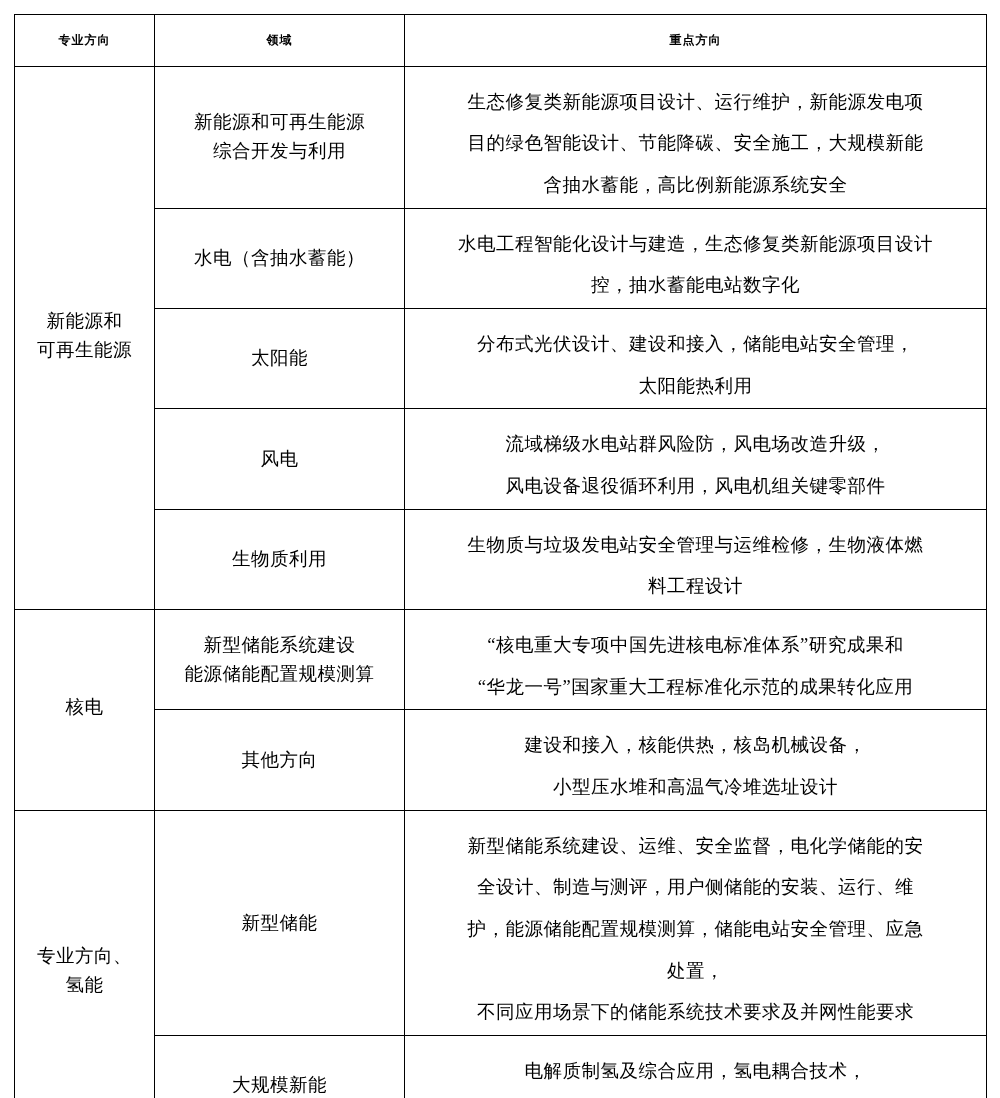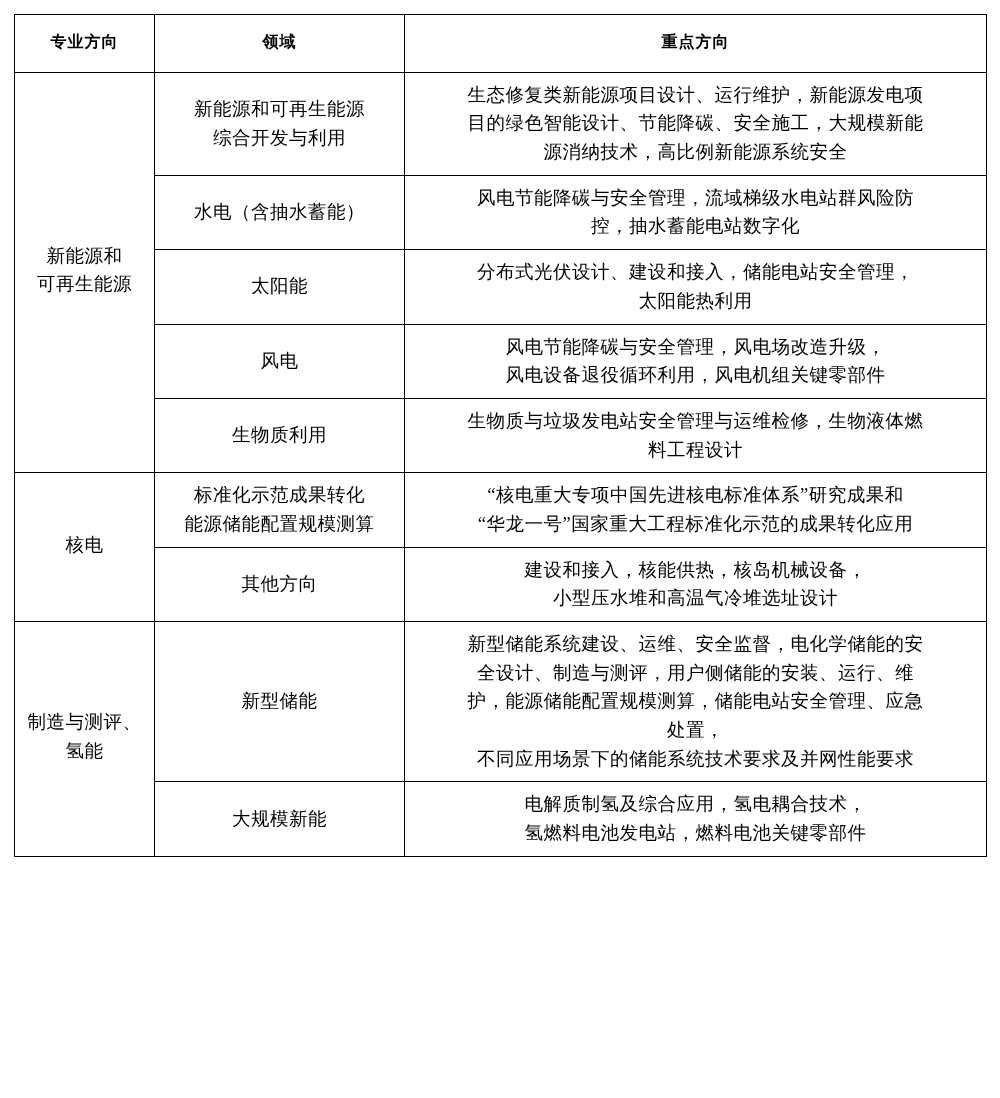--- a/index.html
+++ b/index.html
@@ -32,44 +32,44 @@
     vertical-align: middle;
     text-align: center;
     padding: 8px 10px;
     font-weight: normal;
     line-height: 1.55;
     font-size: 18.5px;
     letter-spacing: 0.5px;
   }
   table.spec-table th {
     font-weight: bold;
-    font-size: 16px;
+    font-size: 12px;
     padding: 16px 16px;
     letter-spacing: 1px;
-    font-family: Liberation Mono, monospace;
   }
   .col-a { width: 140px; }
   .col-b { width: 250px; }
   .col-c { width: 582px; }
 
   td.cat {
     font-size: 19px;
     letter-spacing: 1px;
   }
   td.area {
     font-size: 19px;
     letter-spacing: 0.8px;
   }
   td.focus {
     font-size: 18.5px;
     letter-spacing: 0.3px;
     text-align: center;
   }
   td.focus .line {
     display: block;
+    margin-top: 13px;
   }
   td.area .line {
     display: block;
   }
   td.cat .line {
     display: block;
     font-family: Liberation Mono, monospace;
   }
 </style>
 </head>
@@ -96,91 +96,91 @@
           <span class="line">新能源和</span>
           <span class="line">可再生能源</span>
         </td>
         <td class="area">
           <span class="line">新能源和可再生能源</span>
           <span class="line">综合开发与利用</span>
         </td>
         <td class="focus">
           <span class="line">生态修复类新能源项目设计、运行维护，新能源发电项</span>
           <span class="line">目的绿色智能设计、节能降碳、安全施工，大规模新能</span>
-          <span class="line">源消纳技术，高比例新能源系统安全</span>
+          <span class="line">含抽水蓄能，高比例新能源系统安全</span>
         </td>
       </tr>
 
       <tr>
         <td class="area">
           <span class="line">水电（含抽水蓄能）</span>
         </td>
         <td class="focus">
-          <span class="line">风电节能降碳与安全管理，流域梯级水电站群风险防</span>
+          <span class="line">水电工程智能化设计与建造，生态修复类新能源项目设计</span>
           <span class="line">控，抽水蓄能电站数字化</span>
         </td>
       </tr>
 
       <tr>
         <td class="area">
           <span class="line">太阳能</span>
         </td>
         <td class="focus">
           <span class="line">分布式光伏设计、建设和接入，储能电站安全管理，</span>
           <span class="line">太阳能热利用</span>
         </td>
       </tr>
 
       <tr>
         <td class="area">
           <span class="line">风电</span>
         </td>
         <td class="focus">
-          <span class="line">风电节能降碳与安全管理，风电场改造升级，</span>
+          <span class="line">流域梯级水电站群风险防，风电场改造升级，</span>
           <span class="line">风电设备退役循环利用，风电机组关键零部件</span>
         </td>
       </tr>
 
       <tr>
         <td class="area">
           <span class="line">生物质利用</span>
         </td>
         <td class="focus">
           <span class="line">生物质与垃圾发电站安全管理与运维检修，生物液体燃</span>
           <span class="line">料工程设计</span>
         </td>
       </tr>
 
       <tr>
         <td class="cat" rowspan="2">
           <span class="line">核电</span>
         </td>
         <td class="area">
-          <span class="line">标准化示范成果转化</span>
+          <span class="line">新型储能系统建设</span>
           <span class="line">能源储能配置规模测算</span>
         </td>
         <td class="focus">
           <span class="line">“核电重大专项中国先进核电标准体系”研究成果和</span>
           <span class="line">“华龙一号”国家重大工程标准化示范的成果转化应用</span>
         </td>
       </tr>
 
       <tr>
         <td class="area">
           <span class="line">其他方向</span>
         </td>
         <td class="focus">
           <span class="line">建设和接入，核能供热，核岛机械设备，</span>
           <span class="line">小型压水堆和高温气冷堆选址设计</span>
         </td>
       </tr>
 
       <tr>
         <td class="cat" rowspan="2">
-          <span class="line">制造与测评、</span>
+          <span class="line">专业方向、</span>
           <span class="line">氢能</span>
         </td>
         <td class="area">
           <span class="line">新型储能</span>
         </td>
         <td class="focus">
           <span class="line">新型储能系统建设、运维、安全监督，电化学储能的安</span>
           <span class="line">全设计、制造与测评，用户侧储能的安装、运行、维</span>
           <span class="line">护，能源储能配置规模测算，储能电站安全管理、应急</span>
           <span class="line">处置，</span>

